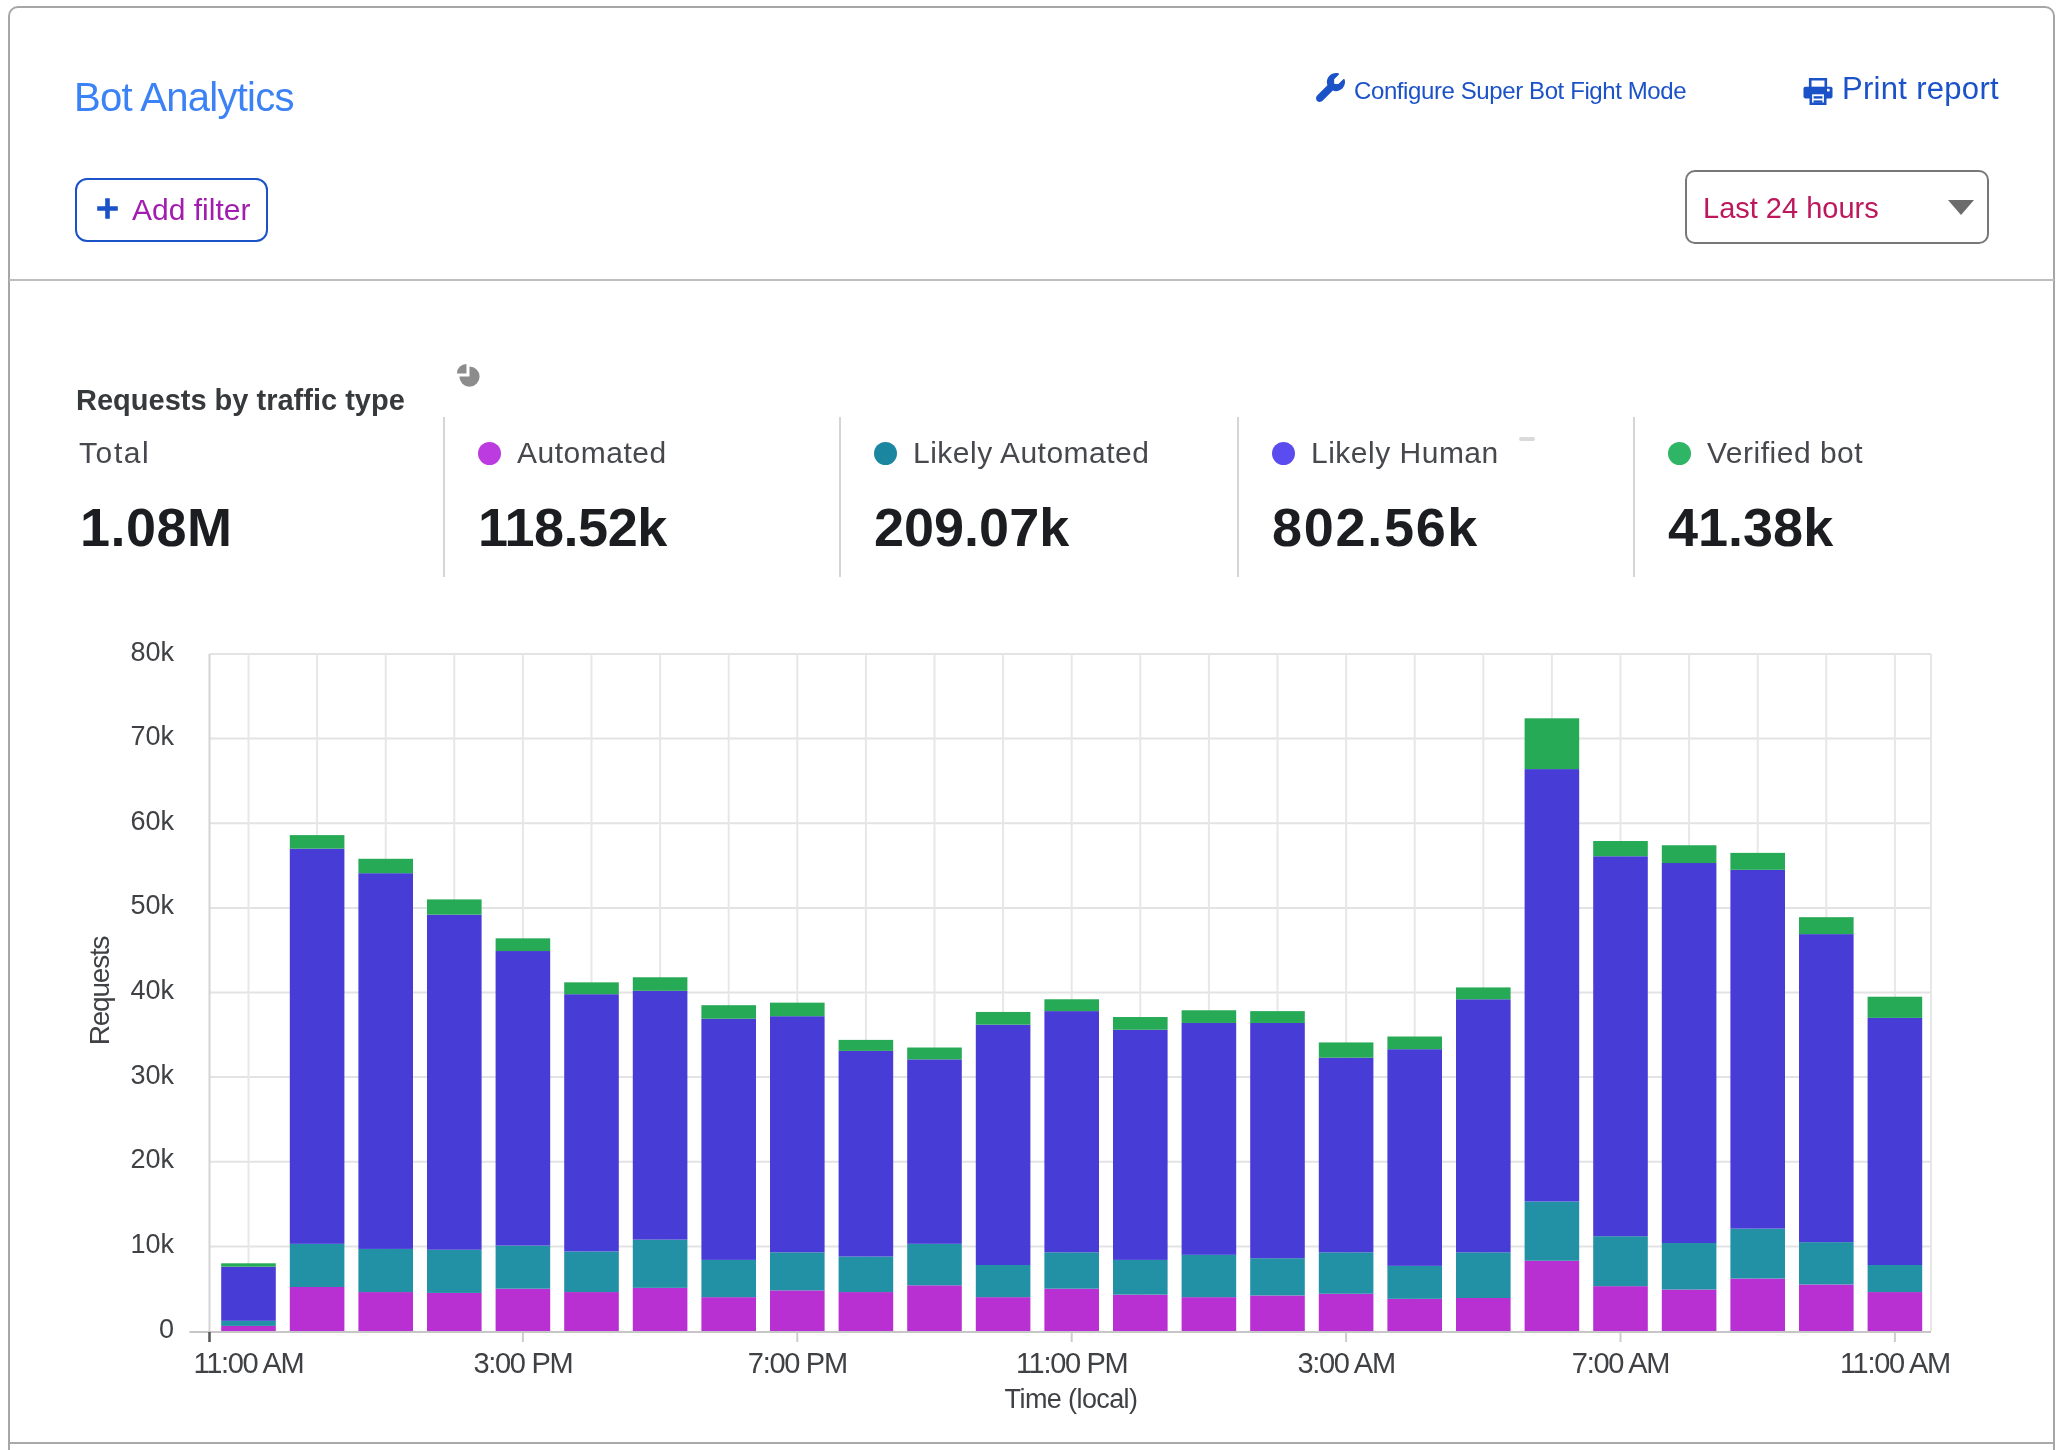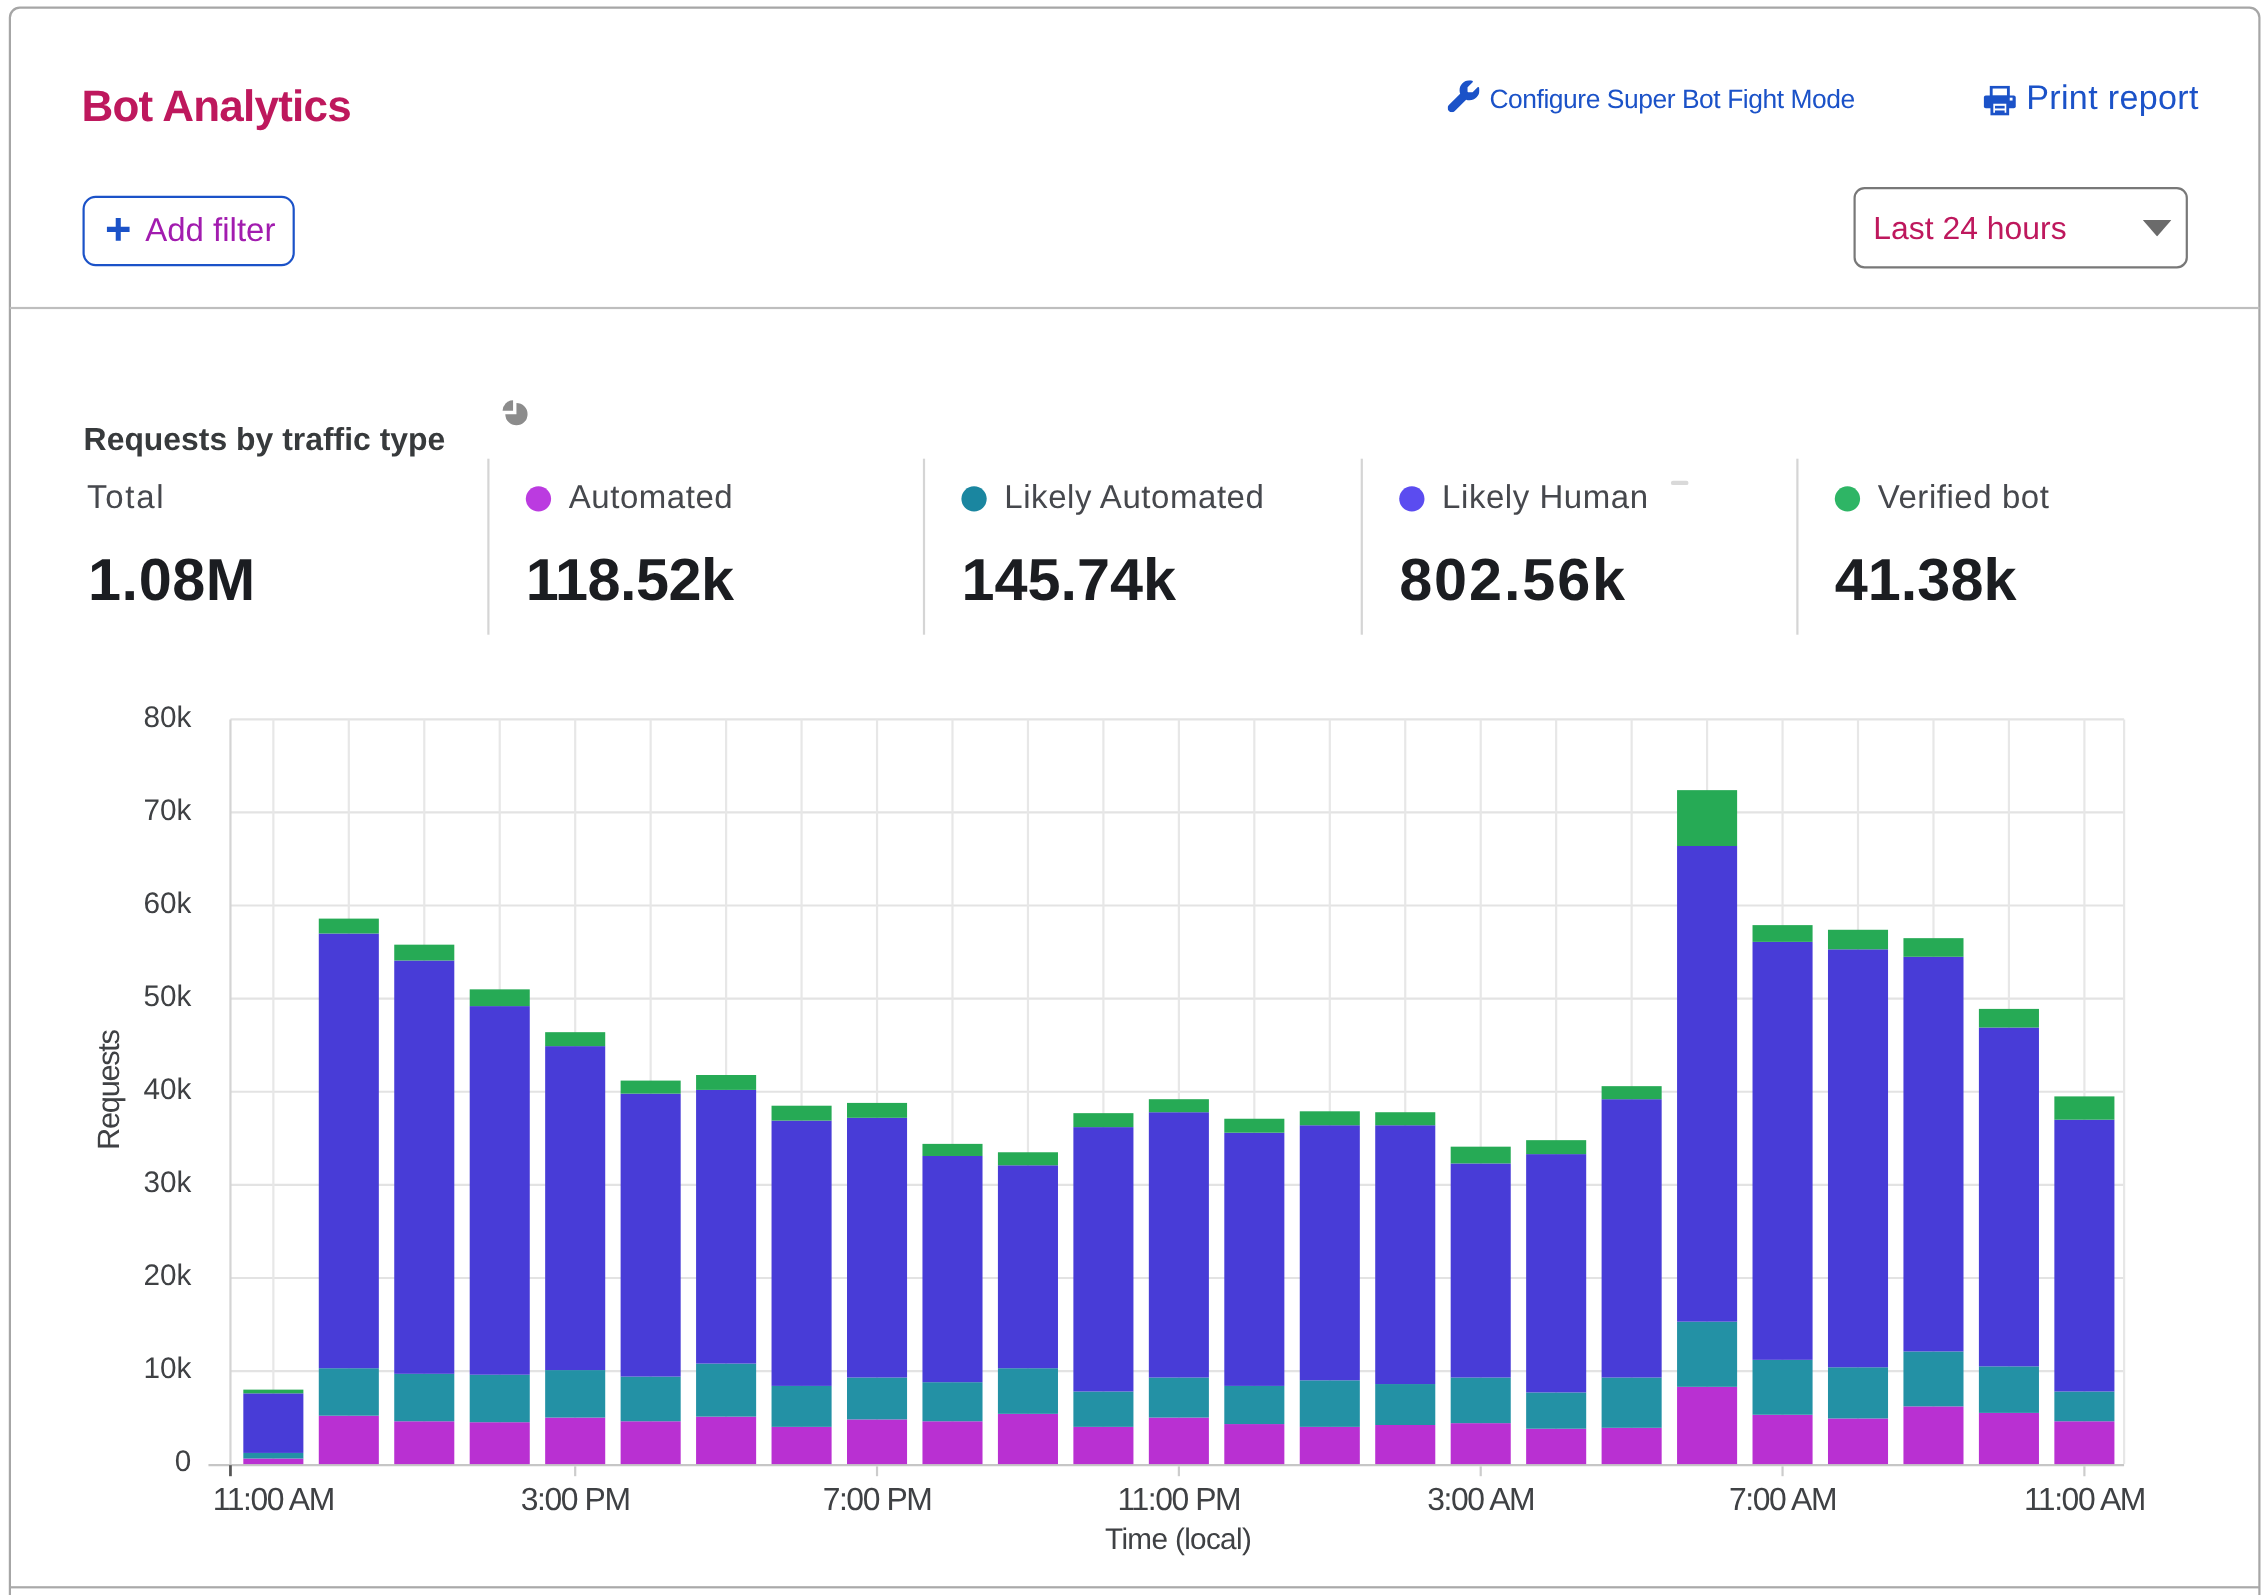--- a/index.html
+++ b/index.html
@@ -2,21 +2,21 @@
 <html><head><meta charset="utf-8"><style>
 *{margin:0;padding:0;box-sizing:border-box;}
 html,body{width:2062px;height:1450px;background:#fff;font-family:"Liberation Sans",sans-serif;overflow:hidden;}
 .abs{position:absolute;}
 .lab{font-size:30px;color:#46484d;letter-spacing:0.5px;}
 .num{font-size:54px;font-weight:bold;color:#1b1d21;margin-top:12px;}
 .dot{width:23px;height:23px;border-radius:50%;}
 </style></head>
 <body>
 <div class="abs" style="left:8px;top:6px;width:2047px;height:1600px;border:2px solid #a6a6a6;border-radius:10px 10px 0 0;"></div>
-<div class="abs" style="left:74px;top:75px;font-size:40px;font-weight:bold;letter-spacing:-0.7px;color:#be185d;">Bot Analytics</div>
+<div class="abs" style="left:74px;top:75px;font-size:40px;font-weight:normal;letter-spacing:-0.7px;color:#3b82f6;">Bot Analytics</div>
 
 <svg class="abs" style="left:1316px;top:73px;" width="29" height="29" viewBox="0 0 512 512">
     <path fill="#1b52c8" d="M352 320c88.4 0 160-71.6 160-160 0-15.3-2.2-30.1-6.2-44.2-3.1-10.8-16.4-13.2-24.3-5.3l-76.8 76.8c-3 3-7.1 4.7-11.3 4.7H336c-8.8 0-16-7.2-16-16v-57.4c0-4.2 1.7-8.3 4.7-11.3l76.8-76.8c7.9-7.9 5.4-21.2-5.3-24.3C382.1 2.2 367.3 0 352 0 263.6 0 192 71.6 192 160c0 19.1 3.4 37.5 9.5 54.5L19.9 396.1C7.2 408.8 0 426.1 0 444.1 0 481.6 30.4 512 67.9 512c18 0 35.3-7.2 48-19.9l181.6-181.6c17 6.2 35.4 9.5 54.5 9.5z"></path>
   </svg>
 <div class="abs" style="left:1354px;top:77px;font-size:24px;letter-spacing:-0.4px;color:#1b52c8;">Configure Super Bot Fight Mode</div>
 <svg class="abs" style="left:1803px;top:78px;" width="30" height="27" viewBox="0 0 30 27">
 <rect x="7.2" y="1.2" width="15.6" height="9" fill="none" stroke="#1b52c8" stroke-width="2.6"></rect>
 <rect x="0.5" y="8.8" width="29" height="11.6" rx="1.8" fill="#1b52c8"></rect>
 <rect x="24" y="10.8" width="2.6" height="2.6" fill="#fff"></rect>
 <rect x="7.8" y="15" width="14.4" height="10.8" fill="#fff" stroke="#1b52c8" stroke-width="2.6"></rect>
@@ -53,21 +53,21 @@
 
 <div class="abs lab" style="left:79px;top:436px;letter-spacing:1.6px;">Total</div>
 <div class="abs num" style="left:80px;top:484px;letter-spacing:0.5px;">1.08M</div>
 
 <div class="abs dot" style="left:478px;top:442px;background:#bb3be0;"></div>
 <div class="abs lab" style="left:517px;top:436px;">Automated</div>
 <div class="abs num" style="left:478px;top:484px;letter-spacing:-0.5px;">118.52k</div>
 
 <div class="abs dot" style="left:874px;top:442px;background:#1a86a0;"></div>
 <div class="abs lab" style="left:913px;top:436px;">Likely Automated</div>
-<div class="abs num" style="left:874px;top:484px;">145.74k</div>
+<div class="abs num" style="left:874px;top:484px;">209.07k</div>
 
 <div class="abs dot" style="left:1272px;top:442px;background:#5b4cf0;"></div>
 <div class="abs lab" style="left:1311px;top:436px;">Likely Human</div>
 <div class="abs num" style="left:1272px;top:484px;letter-spacing:1.7px;">802.56k</div>
 
 <div class="abs dot" style="left:1668px;top:442px;background:#2eb565;"></div>
 <div class="abs lab" style="left:1707px;top:436px;">Verified bot</div>
 <div class="abs num" style="left:1668px;top:484px;">41.38k</div>
 
 <svg width="2062" height="850" viewBox="0 600 2062 850" style="position:absolute;left:0;top:600px;" font-family="Liberation Sans, sans-serif">

